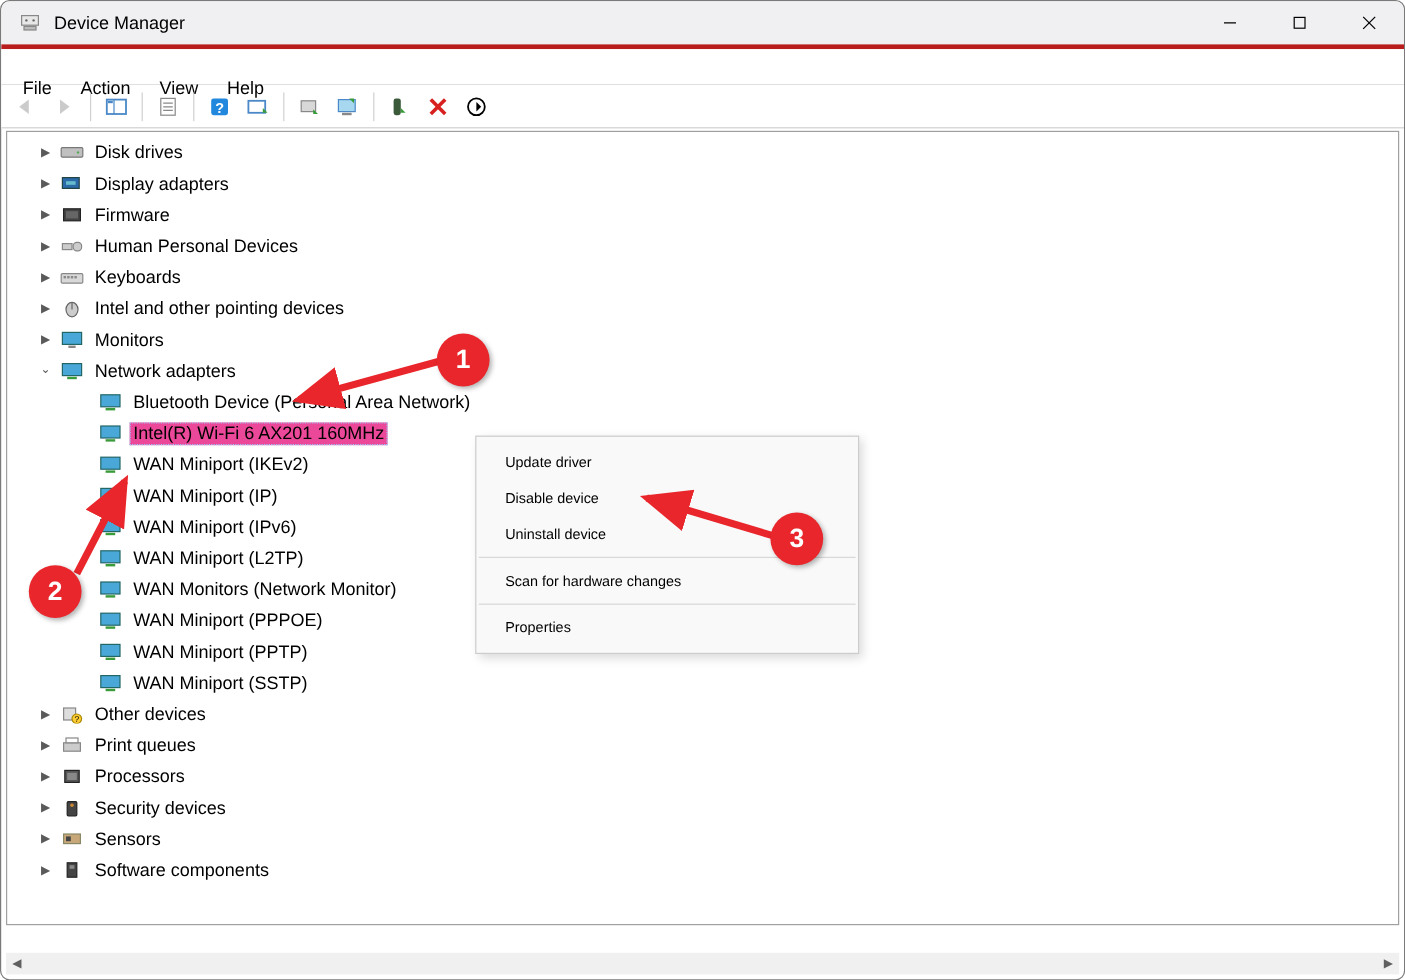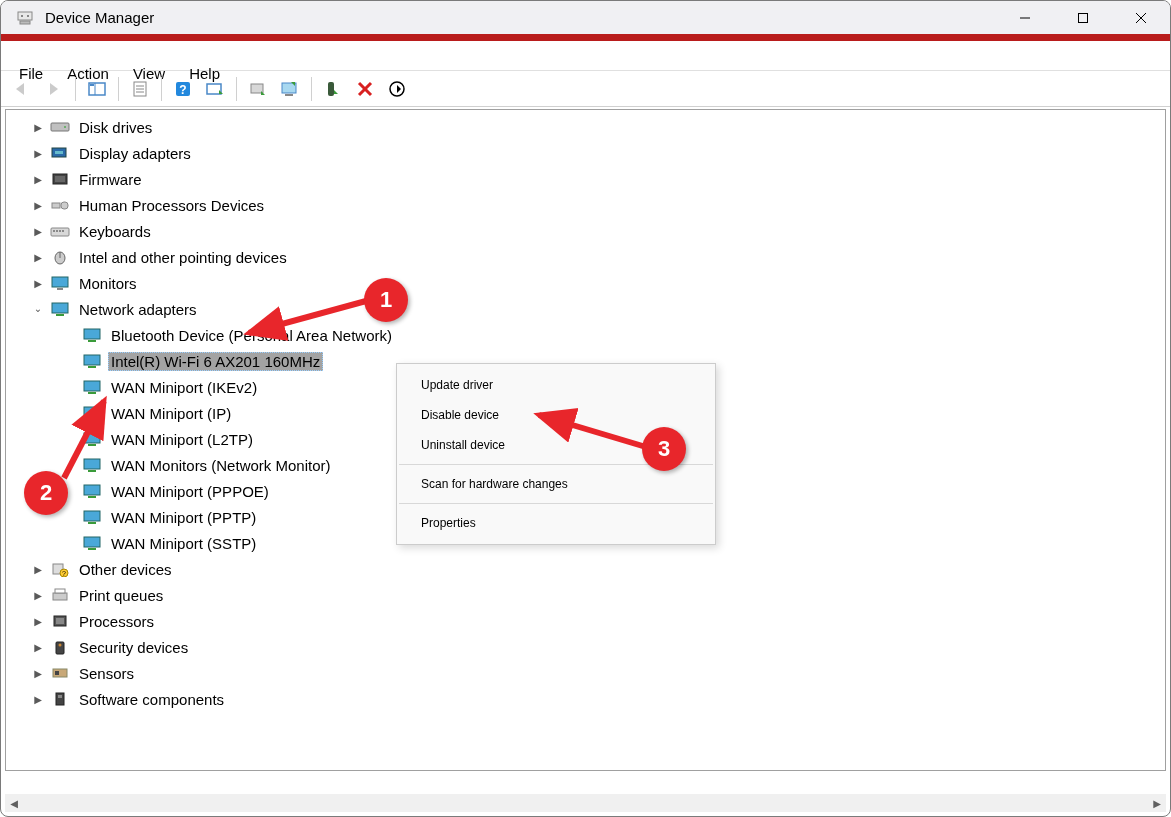--- a/index.html
+++ b/index.html
@@ -1,19 +1,19 @@
 <!DOCTYPE html>
 <html><head>
 <meta charset="utf-8">
 <style>
 * { box-sizing: border-box; margin: 0; padding: 0; }
 body { font-family: "Segoe UI", -apple-system, sans-serif; font-size: 14px; color: #000; background: #fff; width: 1171px; height: 817px; overflow: hidden; position: relative; border: 1px solid #7a7a7a; border-radius: 8px; }
 
 
-.titlebar { height: 40px; display: flex; align-items: center; background: #f0f0f3; border-bottom: 7px solid #b91c1c; }
+.titlebar { height: 40px; display: flex; align-items: center; background: #f0f0f3; border-bottom: 4px solid #b91c1c; }
 .titlebar-icon { width: 20px; height: 20px; margin: 0 10px 0 14px; display: flex; align-items: center; justify-content: center; }
 .titlebar-title { flex: 1; font-size: 15px; }
 .titlebar-controls { display: flex; height: 100%; }
 .tb-btn { width: 58px; height: 100%; display: flex; align-items: center; justify-content: center; color: #000; }
 
 
 .menubar { height: 30px; display: flex; align-items: center; padding: 0 6px; background: #fff; border-bottom: 1px solid #e0e0e0; }
 .menu-item { padding: 4px 12px; font-size: 15px; margin-top: 35px; }
 
 
@@ -27,21 +27,21 @@
 .content { height: 100%; overflow-y: scroll; padding: 4px 0; }
 
 
 .tree { font-size: 15px; }
 .tree-row { display: flex; align-items: center; height: 26px; padding-left: 24px; white-space: nowrap; }
 .tree-row.child { padding-left: 56px; }
 .tree-caret { width: 16px; height: 16px; display: flex; align-items: center; justify-content: center; margin-right: 4px; color: #5a5a5a; font-size: 10px; }
 .tree-caret.empty { visibility: hidden; }
 .tree-icon { width: 20px; height: 18px; margin-right: 6px; display: flex; align-items: center; justify-content: center; }
 .tree-label { padding: 1px 3px; }
-.tree-label.selected { background: #a3a3a3; border: 1px dotted #99cfff; padding: 0 2px; }
+.tree-label.selected { background: #ec4899; border: 1px dotted #99cfff; padding: 0 2px; }
 
 
 .context-menu { position: absolute; left: 390px; top: 253px; width: 320px; background: #f9f9f9; border: 1px solid #cccccc; box-shadow: 3px 3px 8px rgba(0,0,0,0.15); padding: 6px 0; font-size: 12px; }
 .ctx-item { padding: 8px 24px; }
 .ctx-sep { height: 1px; background: #d8d8d8; margin: 4px 2px; }
 .ctx-bold { font-weight: 400; }
 
 
 .badge { position: absolute; width: 44px; height: 44px; border-radius: 50%; background: #e8262b; color: #fff; display: flex; align-items: center; justify-content: center; font-size: 22px; font-weight: 700; box-shadow: 2px 2px 4px rgba(0,0,0,0.3); z-index: 50; }
 .arrow { position: absolute; z-index: 49; }
@@ -213,21 +213,21 @@
   </div>
 
   <div class="tree-row">
     <span class="tree-caret">▶</span>
     <span class="tree-icon">
             <svg width="20" height="16">
               <rect x="2" y="6" width="8" height="5" fill="#ccc" stroke="#888"></rect>
               <rect x="11" y="5" width="7" height="7" rx="3" fill="#ccc" stroke="#888"></rect>
             </svg>
           </span>
-    <span class="tree-label">Human Processors Devices</span>
+    <span class="tree-label">Human Personal Devices</span>
   </div>
 
   <div class="tree-row">
     <span class="tree-caret">▶</span>
     <span class="tree-icon">
             <svg width="20" height="16">
               <rect x="1" y="5" width="18" height="8" rx="1" fill="#d8d8d8" stroke="#888"></rect>
               <rect x="3" y="7" width="2" height="2" fill="#888"></rect>
               <rect x="6" y="7" width="2" height="2" fill="#888"></rect>
               <rect x="9" y="7" width="2" height="2" fill="#888"></rect>
@@ -302,20 +302,30 @@
   </div>
   <div class="tree-row child">
     <span class="tree-caret empty"></span>
     <span class="tree-icon">
             <svg width="20" height="16">
               <rect x="2" y="2" width="16" height="10" fill="#4aa8d8" stroke="#266"></rect>
               <rect x="6" y="13" width="8" height="2" fill="#3a9b3a"></rect>
             </svg>
           </span>
     <span class="tree-label">WAN Miniport (IP)</span>
+  </div>
+  <div class="tree-row child">
+    <span class="tree-caret empty"></span>
+    <span class="tree-icon">
+            <svg width="20" height="16">
+              <rect x="2" y="2" width="16" height="10" fill="#4aa8d8" stroke="#266"></rect>
+              <rect x="6" y="13" width="8" height="2" fill="#3a9b3a"></rect>
+            </svg>
+          </span>
+    <span class="tree-label">WAN Miniport (IPv6)</span>
   </div>
   <div class="tree-row child">
     <span class="tree-caret empty"></span>
     <span class="tree-icon">
             <svg width="20" height="16">
               <rect x="2" y="2" width="16" height="10" fill="#4aa8d8" stroke="#266"></rect>
               <rect x="6" y="13" width="8" height="2" fill="#3a9b3a"></rect>
             </svg>
           </span>
     <span class="tree-label">WAN Miniport (L2TP)</span>

